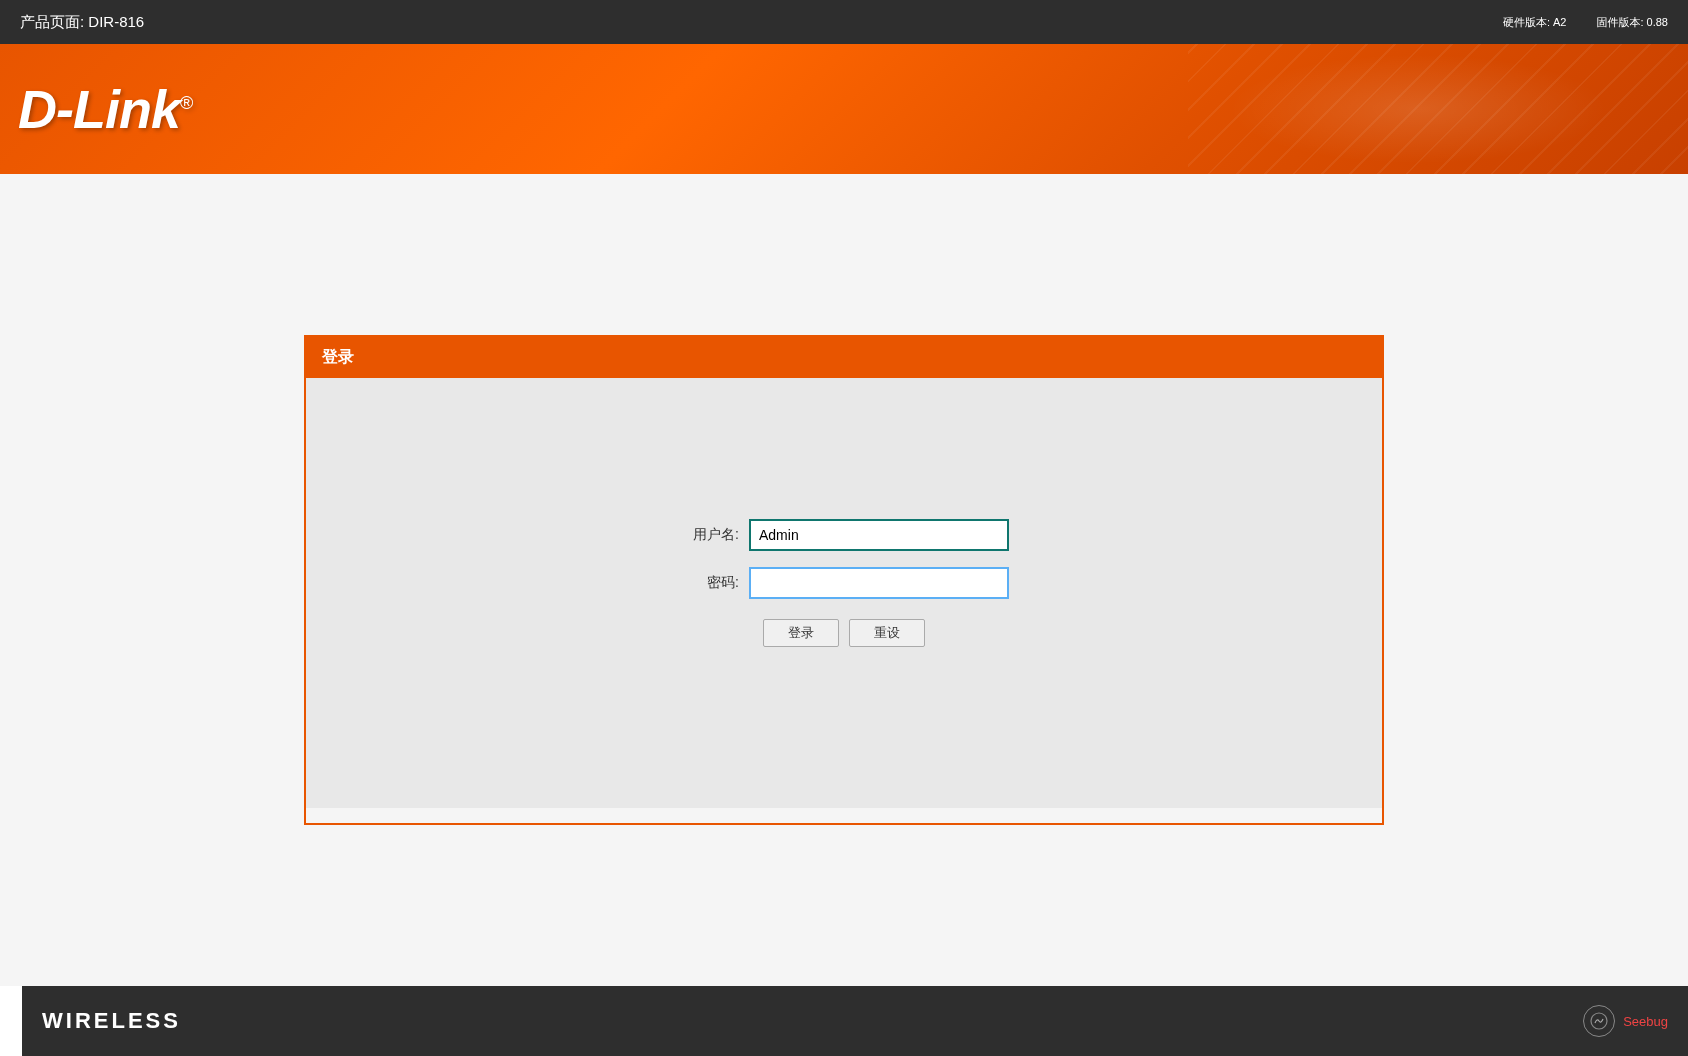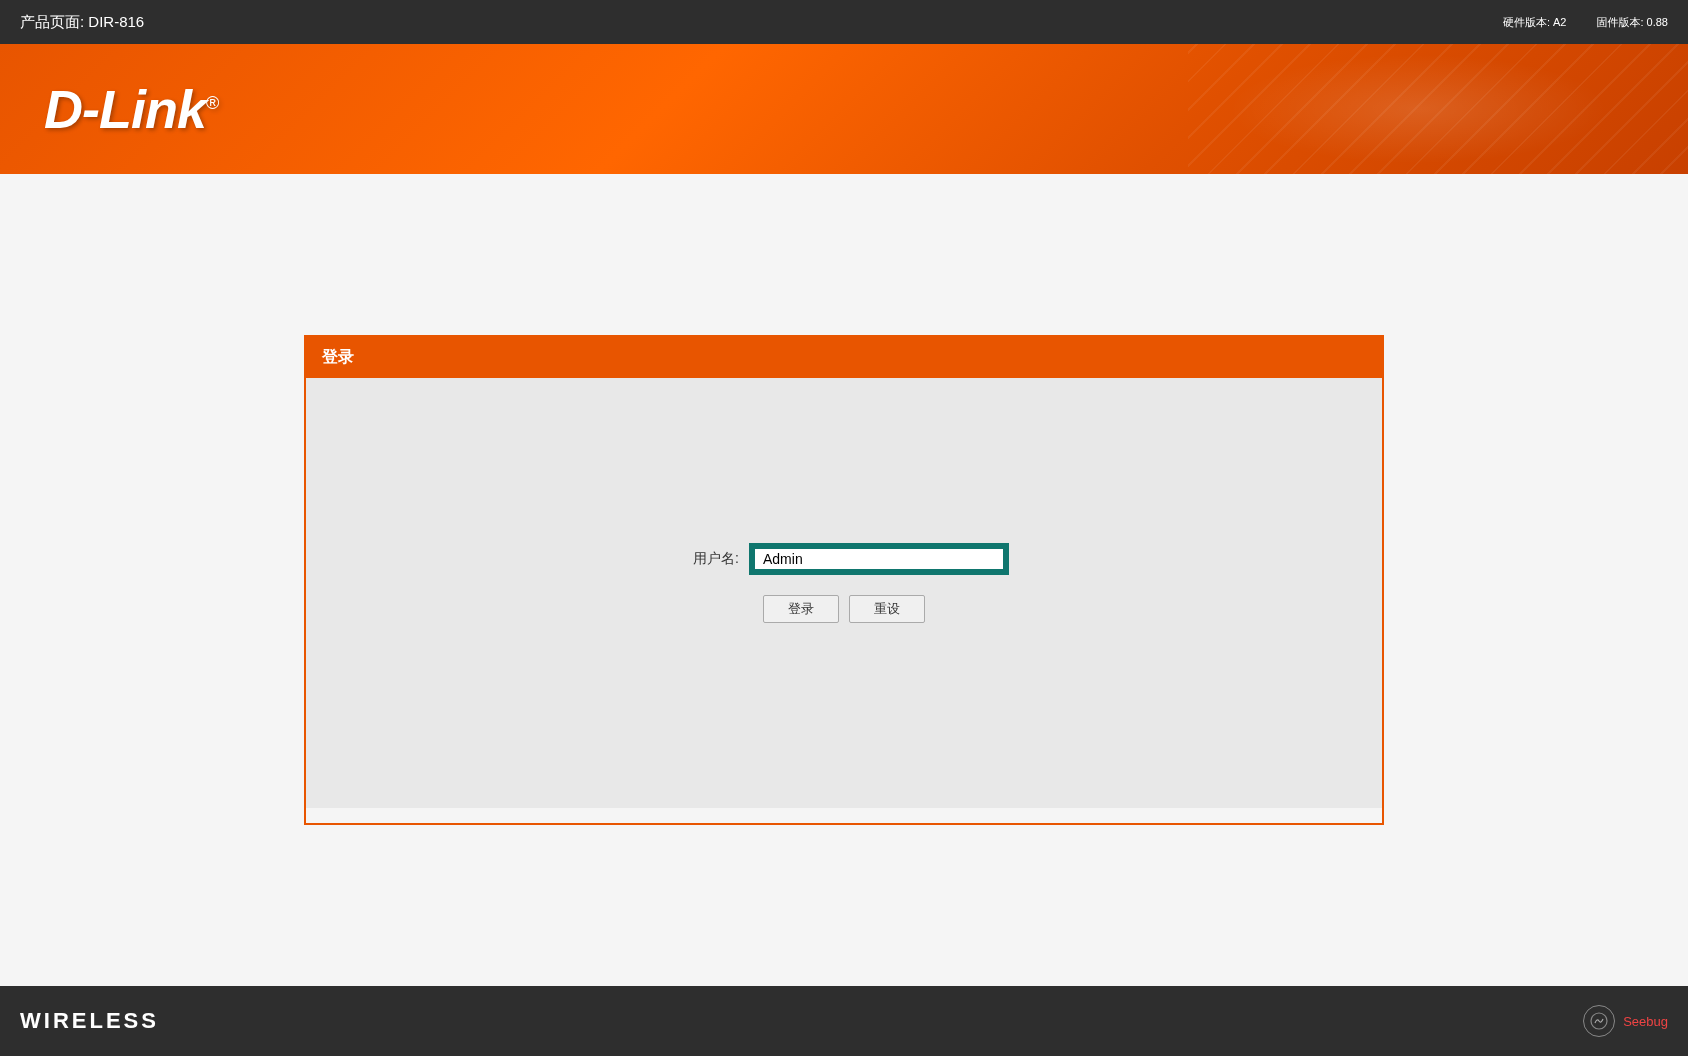--- a/index.html
+++ b/index.html
@@ -40,21 +40,21 @@
       display: flex;
       gap: 30px;
     }
 
     
     .header-banner {
       background: linear-gradient(135deg, #e85500 0%, #ff6600 40%, #e05000 70%, #c84000 100%);
       height: 130px;
       display: flex;
       align-items: center;
-      padding: 0 44px;
+      padding: 0 18px;
       position: relative;
       overflow: hidden;
     }
 
     .header-banner::after {
       content: '';
       position: absolute;
       right: 0;
       top: 0;
       width: 500px;
@@ -156,21 +156,21 @@
       font-size: 14px;
       color: #333;
       text-align: right;
       min-width: 60px;
     }
 
     .form-input {
       width: 260px;
       height: 32px;
       padding: 4px 8px;
-      border: 6px solid #0f766e;
+      border: 2px solid #0f766e;
       background: #ffffff;
       font-size: 14px;
       outline: none;
     }
 
     .form-input.active-focus {
       border: 2px solid #5baff5;
     }
 
     .button-row {
@@ -192,20 +192,21 @@
     }
 
     
     .bottom-bar {
       background: #2e2e2e;
       height: 70px;
       display: flex;
       align-items: center;
       justify-content: space-between;
       padding: 0 20px;
+      margin-left: 22px;
     }
 
     .wireless-logo {
       display: flex;
       align-items: center;
       gap: 10px;
     }
 
     .wireless-text {
       color: #ffffff;
@@ -262,20 +263,24 @@
       <span>登录</span>
     </div>
     <div class="login-card-body">
       <div class="form-container">
 
         <div class="form-row">
           <label class="form-label">用户名:</label>
           <input class="form-input" type="text" value="Admin" style="">
         </div>
 
+        <div class="form-row">
+          <label class="form-label">密码:</label>
+          <input class="form-input active-focus" type="password" style="">
+        </div>
 
         <div class="button-row">
           <button class="btn">登录</button>
           <button class="btn">重设</button>
         </div>
 
       </div>
     </div>
   </div>
 </div>

